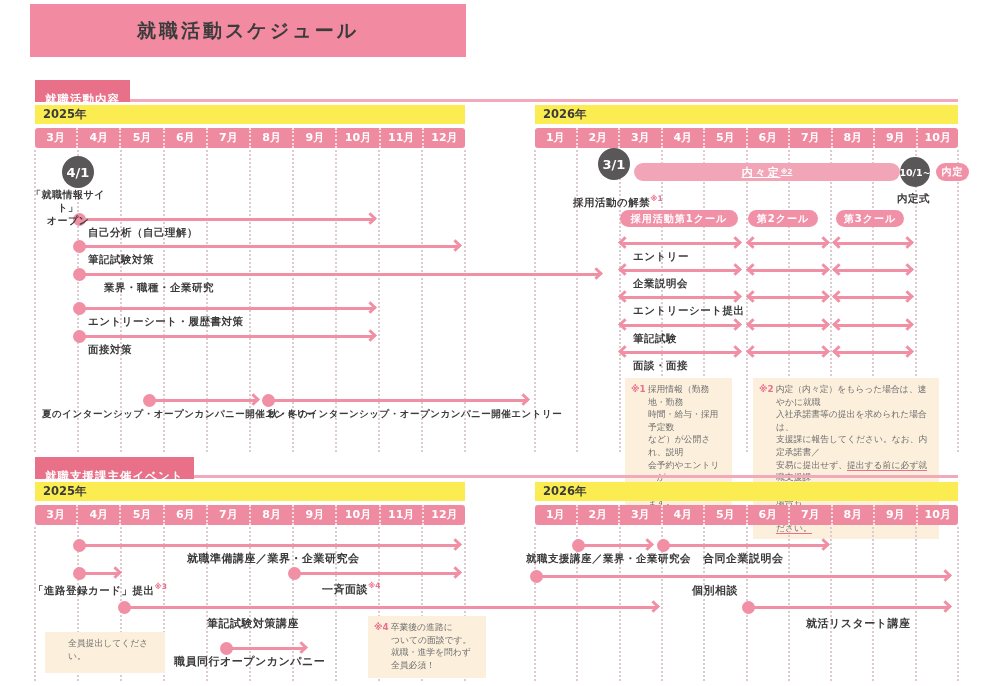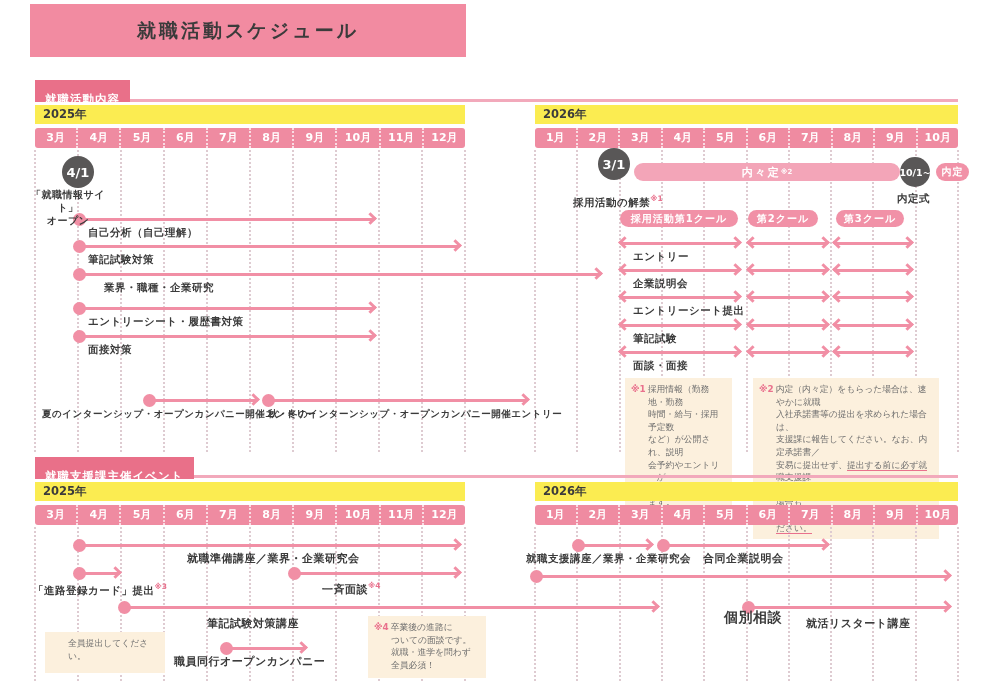--- a/index.html
+++ b/index.html
@@ -173,21 +173,21 @@
       <div class="head l"></div>
       <div class="head r"></div>
     </div>
     <div class="arrow" style="left: 834px; top: 350.5px; width: 78px;">
       <div class="head l"></div>
       <div class="head r"></div>
     </div>
     <div class="circ" style="left: 62px; top: 156px; width: 32px; height: 32px; font-size: 13px;">4/1</div>
     <div class="circ" style="left: 598px; top: 148px; width: 32px; height: 32px; font-size: 13px;">3/1</div>
     <div class="circ" style="left: 900px; top: 157px; width: 30px; height: 30px; font-size: 9.5px;">10/1~</div>
-    <div class="bigbar" style="left: 634px; top: 163px; width: 266px; height: 18px;">
+    <div class="bigbar" style="left: 634px; top: 163px; width: 266px; height: 18px; text-decoration: underline;">
       <span>内々定</span>
       <span class="sup">※2</span>
     </div>
     <div class="pill" style="left: 936px; top: 163px; width: 33px; height: 18px;">内定</div>
     <div class="pill" style="left: 620px; top: 210px; width: 118px; height: 17px;">採用活動第1クール</div>
     <div class="pill" style="left: 748px; top: 210px; width: 70px; height: 17px;">第2クール</div>
     <div class="pill" style="left: 836px; top: 210px; width: 68px; height: 17px;">第3クール</div>
     <div class="lab" style="left: 26px; top: 188px; font-size: 10px; width: 84px; text-align: center; white-space: normal;"><span>「就職情報サイト」</span><br><span>オープン</span></div>
     <div class="lab" style="left: 573px; top: 192px;"><span>採用活動の解禁</span><span class="sup">※1</span></div>
     <div class="lab" style="left: 897px; top: 192px;"><span>内定式</span></div>
@@ -302,21 +302,21 @@
     </div>
     <div class="arrow" style="left: 225px; top: 646.5px; width: 81px;">
       <div class="dot"></div>
       <div class="head r"></div>
     </div>
     <div class="lab" style="left: 187px; top: 552px; font-size: 11px;"><span>就職準備講座／業界・企業研究会</span></div>
     <div class="lab" style="left: 526px; top: 552px;"><span>就職支援講座／業界・企業研究会</span></div>
     <div class="lab" style="left: 703px; top: 552px; font-size: 11px;"><span>合同企業説明会</span></div>
     <div class="lab" style="left: 33px; top: 580px;"><span>「進路登録カード」提出</span><span class="sup">※3</span></div>
     <div class="lab" style="left: 322px; top: 579px; font-size: 11px;"><span>一斉面談</span><span class="sup">※4</span></div>
-    <div class="lab" style="left: 724px; top: 584px; font-size: 14px; margin-top: 27px;"><span>個別相談</span></div>
+    <div class="lab" style="left: 692px; top: 584px; font-size: 11px;"><span>個別相談</span></div>
     <div class="lab" style="left: 207px; top: 617px; font-size: 11px;"><span>筆記試験対策講座</span></div>
     <div class="lab" style="left: 806px; top: 617px; font-size: 11px;"><span>就活リスタート講座</span></div>
     <div class="lab" style="left: 174px; top: 655px; font-size: 11px;"><span>職員同行オープンカンパニー</span></div>
     <div class="note" style="left: 45px; top: 632px; width: 120px; min-height: 41px;">
       <div class="line"><span>全員提出してください。</span></div>
     </div>
     <div class="note" style="left: 368px; top: 616px; width: 118px; min-height: 62px;">
       <div class="line first"><span class="mk">※4</span><span>卒業後の進路に</span></div>
       <div class="line"><span>ついての面談です。</span></div>
       <div class="line"><span>就職・進学を問わず</span></div>

